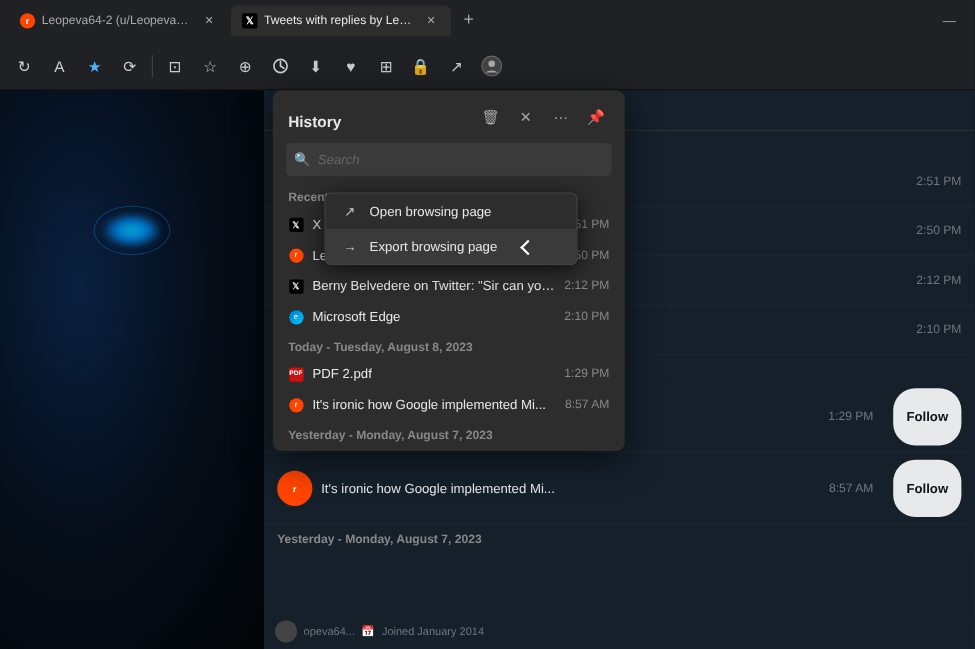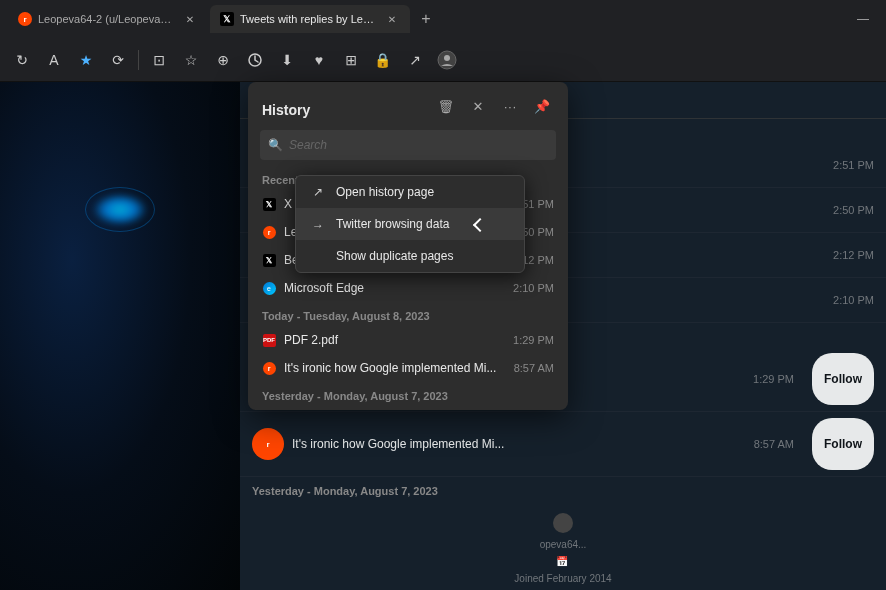--- a/index.html
+++ b/index.html
@@ -593,25 +593,25 @@
           <div class="tw-name">It's ironic how Google implemented Mi...</div>
         </div>
         <div class="tw-time">8:57 AM</div>
 
         <button class="follow-button" style="margin-left:10px;">Follow</button>
       </div>
     </div>
 
     <div class="date-section">Yesterday - Monday, August 7, 2023</div>
 
-    <div style="position:absolute; bottom:0; left:0; right:0; padding:6px 10px; color:#71767b; font-size:10px; display:flex; gap:6px; align-items:center; background:#15202b;flex-direction:column;">
+    <div style="position:absolute; bottom:0; left:0; right:0; padding:6px 10px; color:#71767b; font-size:10px; display:flex; gap:6px; align-items:center; background:#15202b;">
       <div style="width:20px; height:20px; border-radius:50%; background:#444; flex-shrink:0;"></div>
       <span>opeva64...</span>
       <span>📅</span>
-      <span>Joined February 2014</span>
+      <span>Joined January 2014</span>
     </div>
   </div>
 </div>
 
 <div class="history-panel">
 
   <div class="history-header">
     <span class="history-title">History</span>
     <div class="history-header-icon">🗑</div>
     <div class="history-header-icon">✕</div>
@@ -678,25 +678,21 @@
       <span class="history-item-time">8:57 AM</span>
     </div>
 
     <div class="history-section-label" style="padding-top:8px; padding-bottom:8px;">Yesterday - Monday, August 7, 2023</div>
   </div>
 </div>
 
 <div class="context-menu">
   <div class="context-item">
     <span class="ctx-icon">↗</span>
-    <span>Open history page</span>
+    <span>Open browsing page</span>
   </div>
   <div class="context-item highlighted">
     <span class="ctx-icon">→</span>
-    <span>Twitter browsing data</span>
-  </div>
-  <div class="context-item">
-    <span class="ctx-icon"> </span>
-    <span>Show duplicate pages</span>
+    <span>Export browsing page</span>
   </div>
 </div>
 
 <div class="cursor" style="left:475px; top:220px;"></div>
 
 </body></html>

